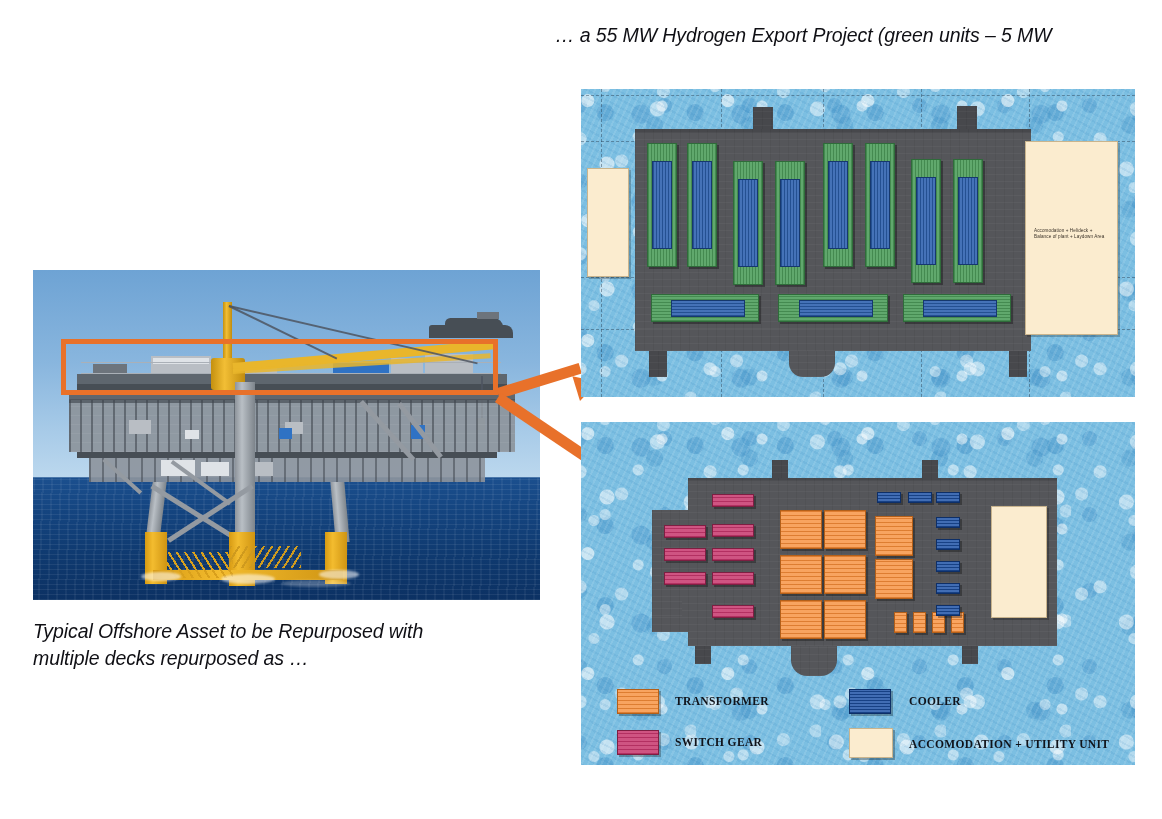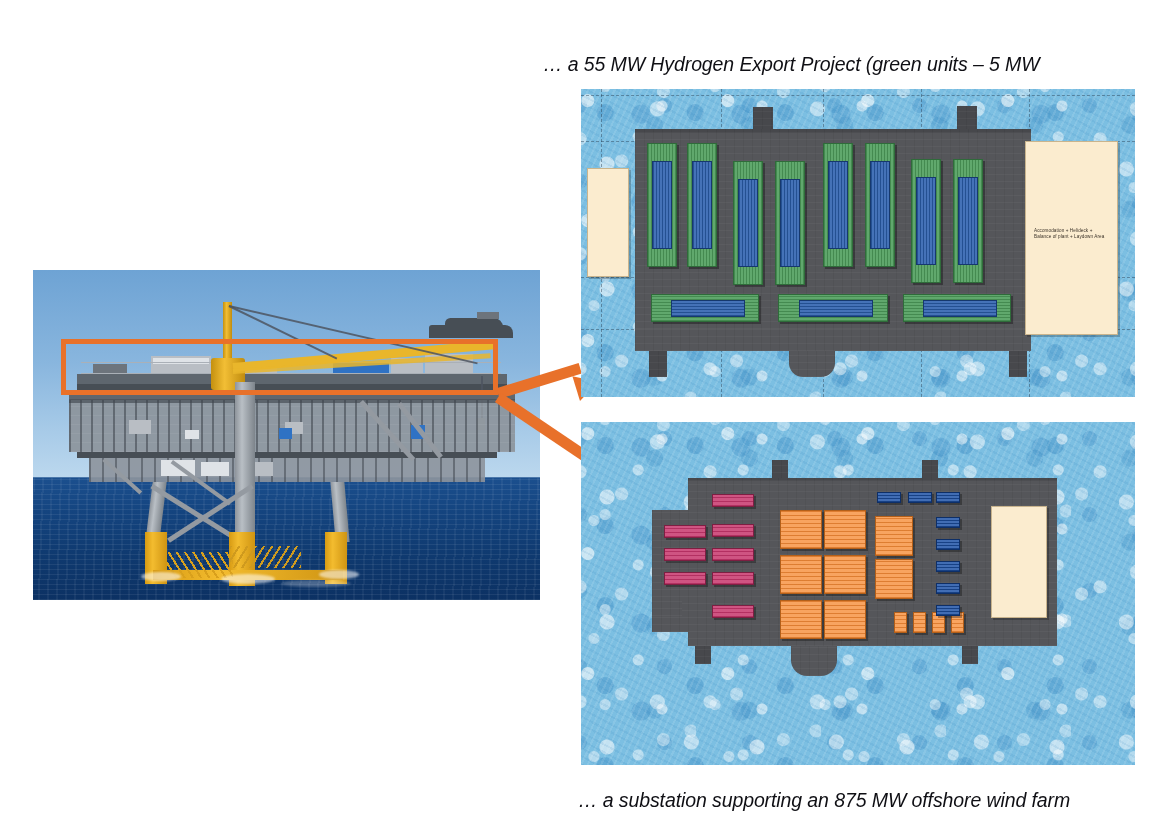--- a/index.html
+++ b/index.html
@@ -214,22 +214,26 @@
   <div class="abs" style="left:498px;top:363px;width:120px;height:60px;">
     <div class="arrow-line" style="left:0px;top:25px;width:86px;transform:rotate(-17deg);"></div>
     <div class="arrow-head" style="left:82px;top:25px;transform:rotate(-17deg) translateY(-13px);"></div>
   </div>
 
   <div class="abs" style="left:498px;top:392px;width:130px;height:80px;">
     <div class="arrow-line" style="left:0px;top:0px;width:104px;transform:rotate(34deg);"></div>
     <div class="arrow-head" style="left:86px;top:58px;transform:rotate(34deg) translateY(-13px);"></div>
   </div>
 
-
-  <div class="abs caption" style="left:543px;top:22px;width:576px;margin-top:29px;">
+  <div class="abs caption" style="left:33px;top:618px;width:500px;">
+    <div>Typical Offshore Asset to be Repurposed with</div>
+    <div>multiple decks repurposed as …</div>
+  </div>
+
+  <div class="abs caption" style="left:555px;top:22px;width:576px;">
     <div>… a 55 MW Hydrogen Export Project (green units – 5 MW</div>
   </div>
 
   <div class="diagram" style="left:581px;top:89px;width:554px;height:308px;">
     <div class="water"></div>
 
     <div class="grid-v" style="left:20px;top:0;height:308px;"></div>
     <div class="grid-v" style="left:140px;top:0;height:308px;"></div>
     <div class="grid-v" style="left:242px;top:0;height:308px;"></div>
     <div class="grid-v" style="left:340px;top:0;height:308px;"></div>
@@ -335,19 +339,29 @@
     <div class="t-blue" style="left:327px;top:70px;width:24px;height:11px;"></div>
     <div class="t-blue" style="left:355px;top:70px;width:24px;height:11px;"></div>
     <div class="t-blue" style="left:355px;top:95px;width:24px;height:11px;"></div>
     <div class="t-blue" style="left:355px;top:117px;width:24px;height:11px;"></div>
     <div class="t-blue" style="left:355px;top:139px;width:24px;height:11px;"></div>
     <div class="t-blue" style="left:355px;top:161px;width:24px;height:11px;"></div>
     <div class="t-blue" style="left:355px;top:183px;width:24px;height:11px;"></div>
 
     <div class="cream" style="left:410px;top:84px;width:56px;height:112px;"></div>
 
-  </div>
-
-  <div class="abs caption" style="left:578px;top:787px;width:584px;">
-    <div>… a substation supporting an 875 MW offshore wind farm</div>
-  </div>
+    <div style="position:absolute;left:0;top:258px;width:554px;height:85px;">
+      <div class="legend-swatch t-orange" style="left:36px;top:9px;width:42px;height:25px;"></div>
+      <div class="legend-text" style="left:94px;top:15px;">TRANSFORMER</div>
+
+      <div class="legend-swatch t-blue" style="left:268px;top:9px;width:42px;height:25px;"></div>
+      <div class="legend-text" style="left:328px;top:15px;">COOLER</div>
+
+      <div class="legend-swatch t-pink" style="left:36px;top:50px;width:42px;height:25px;"></div>
+      <div class="legend-text" style="left:94px;top:56px;">SWITCH GEAR</div>
+
+      <div class="legend-swatch cream" style="left:268px;top:48px;width:44px;height:30px;"></div>
+      <div class="legend-text" style="left:328px;top:58px;">ACCOMODATION + UTILITY UNIT</div>
+    </div>
+  </div>
+
 
 </div>
 
 </body></html>

